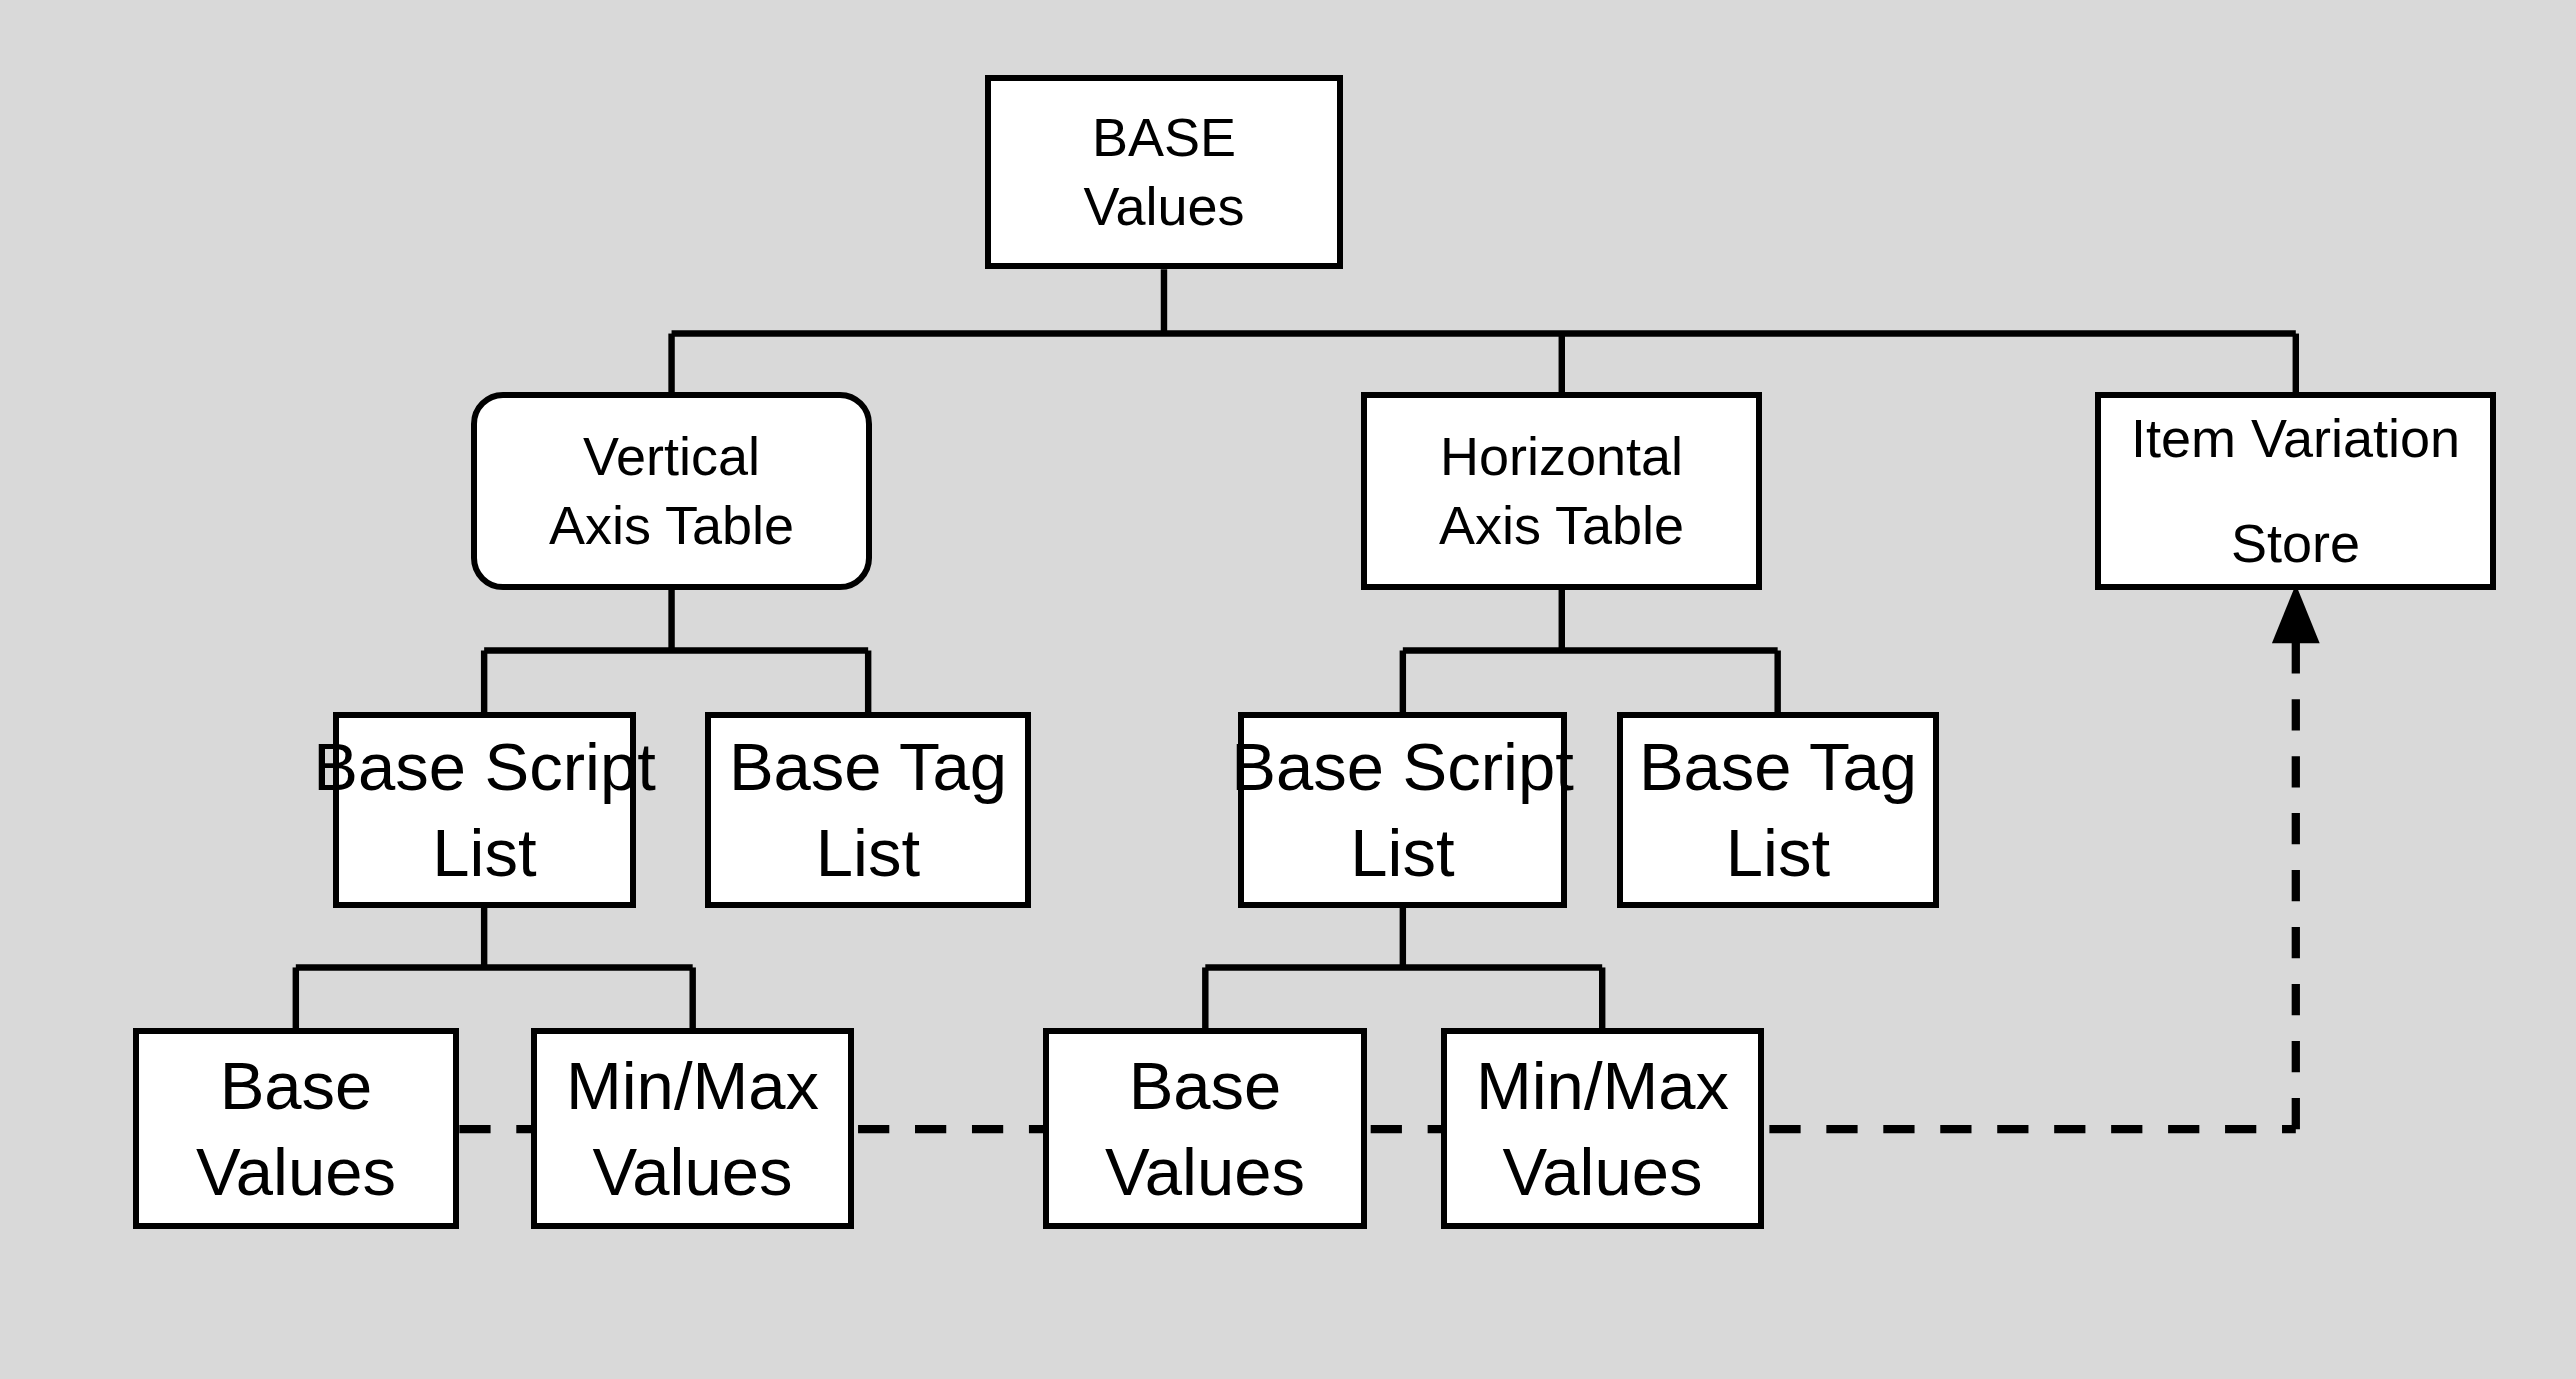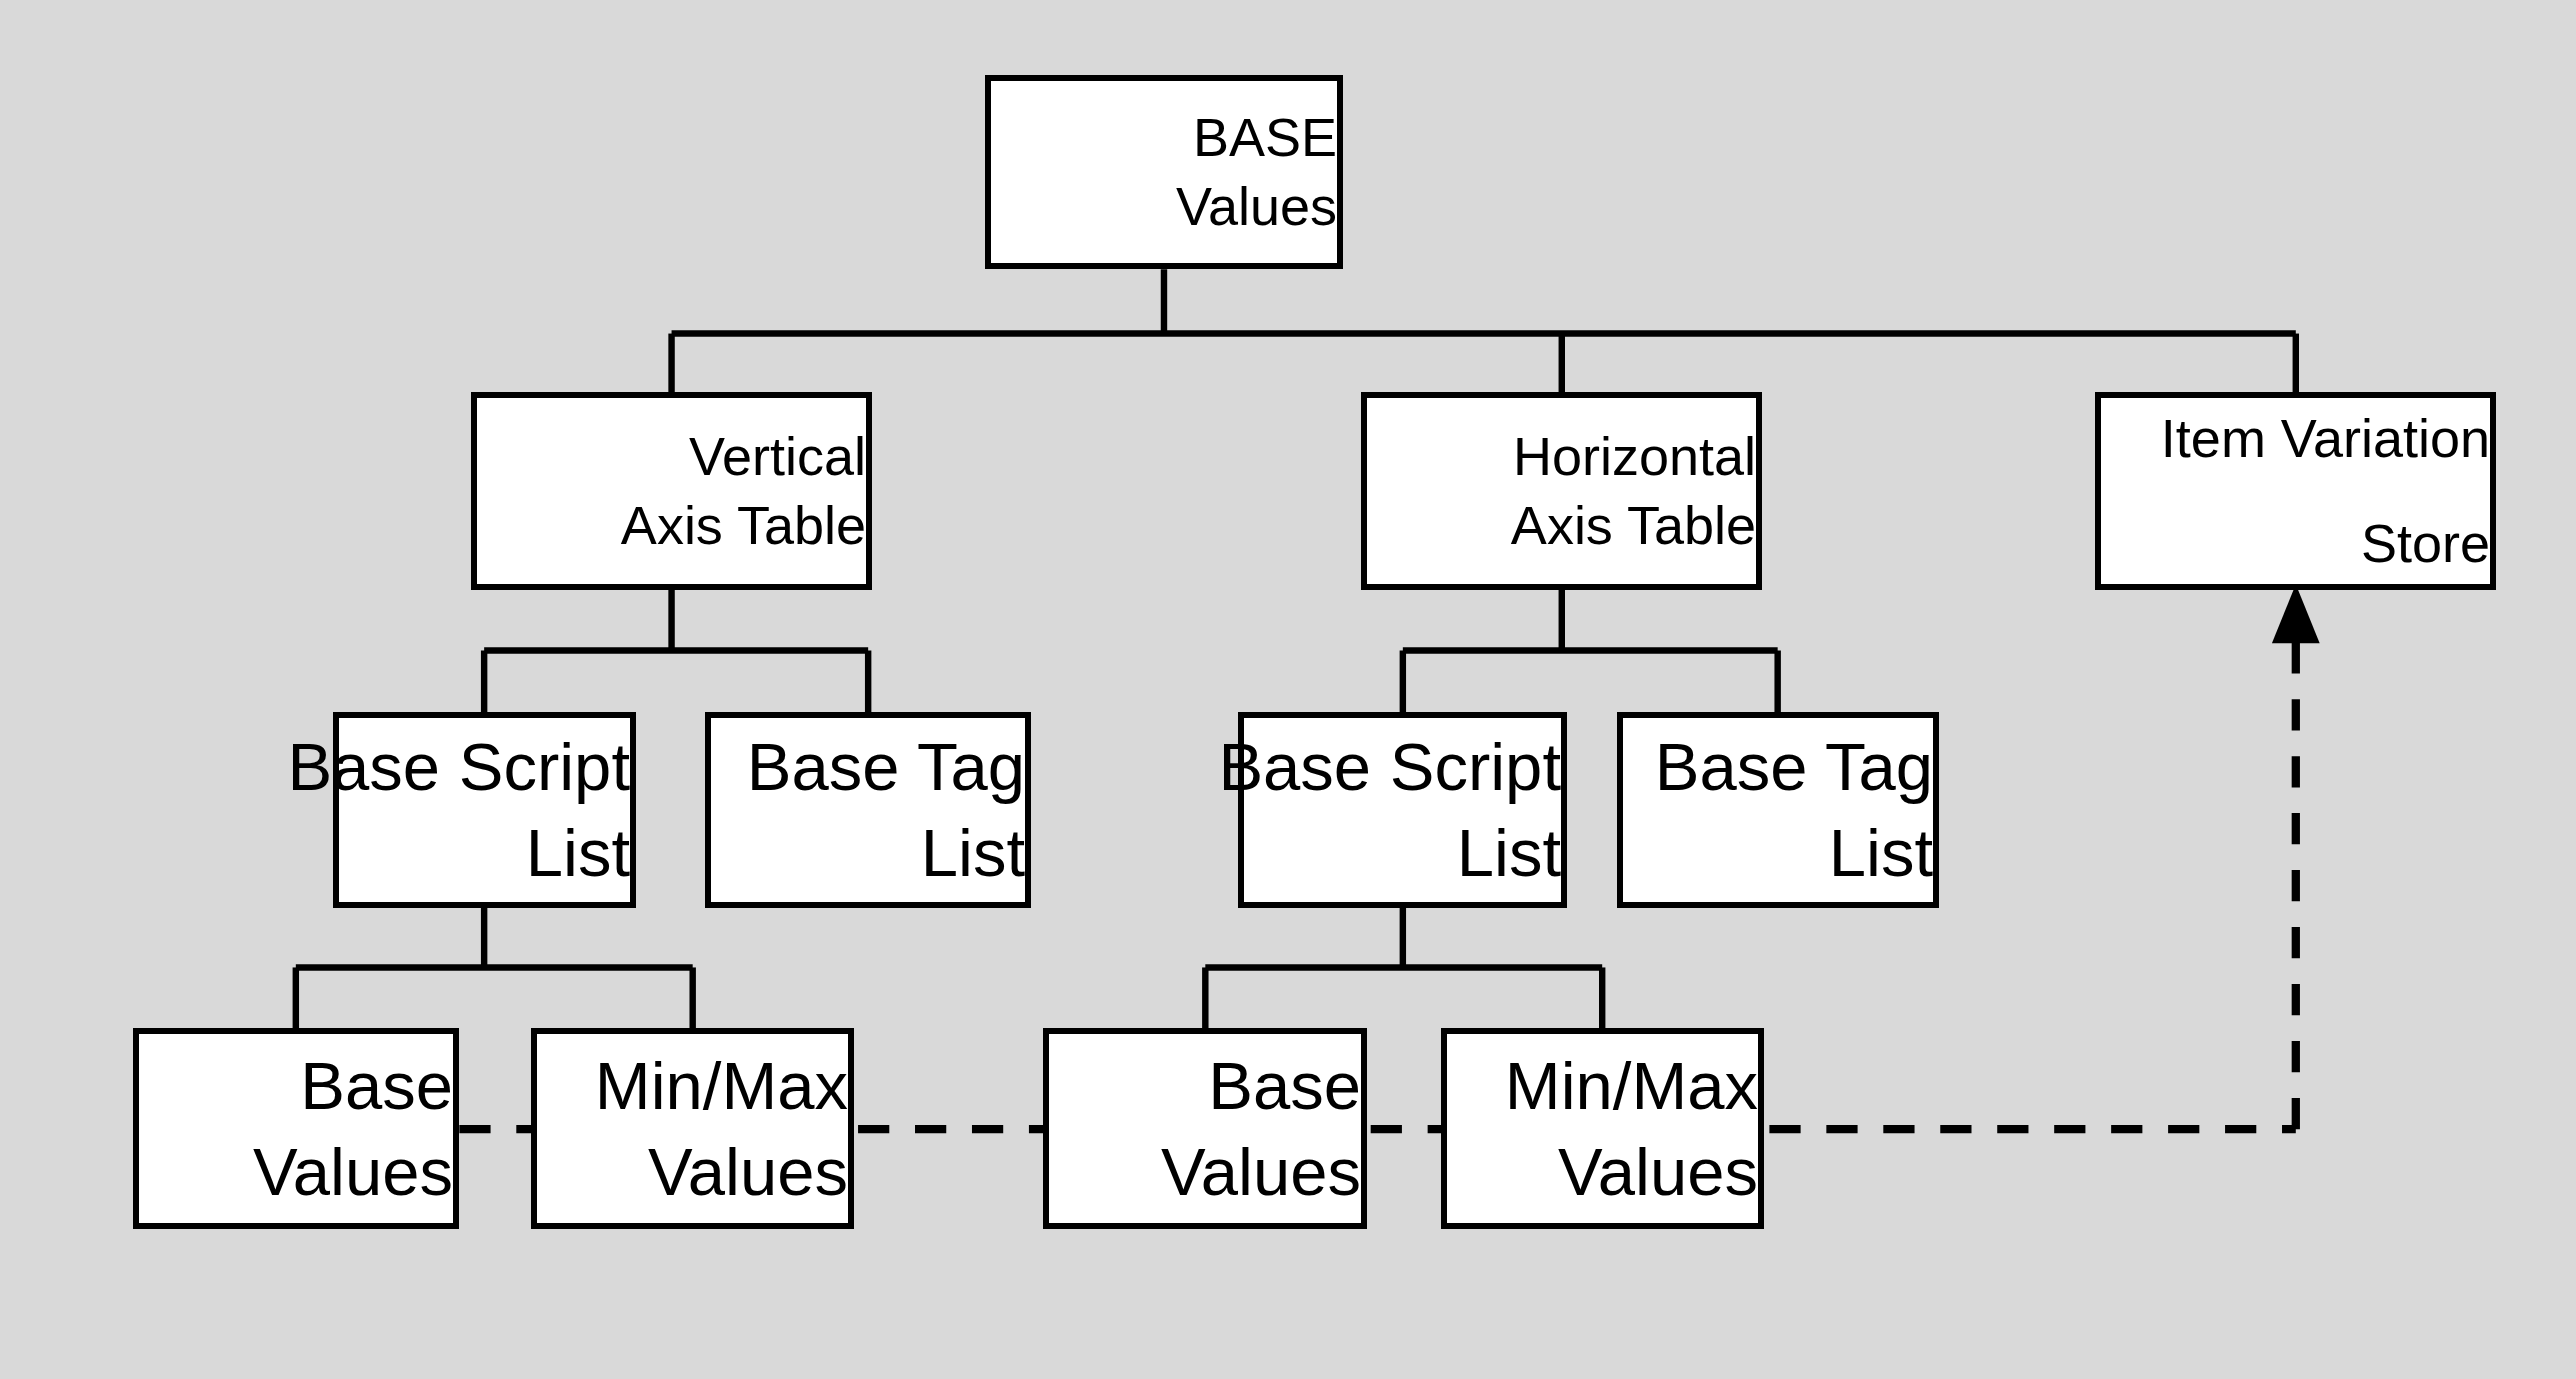--- a/index.html
+++ b/index.html
@@ -25,21 +25,21 @@
     height: 1380px;
     pointer-events: none;
   }
   .node {
     position: absolute;
     background: #ffffff;
     border: 6.4px solid #000000;
     box-sizing: border-box;
     display: flex;
     flex-direction: column;
-    align-items: flex-end;
+    align-items: center;
     justify-content: center;
     color: #000000;
     text-align: center;
     line-height: 1.28;
     z-index: 5;
   }
   .node .ln {
     display: block;
     white-space: nowrap;
   }
@@ -94,21 +94,21 @@
       <path d="M 2499 1229 L 2499 690"></path>
     </g>
     <polygon points="2499,636 2473,700 2525,700" fill="#000" stroke="none"></polygon>
   </svg>
 
   <div class="node f-lg" style="left:985px; top:75px; width:358px; height:194px;">
     <span class="ln">BASE</span>
     <span class="ln">Values</span>
   </div>
 
-  <div class="node f-lg" style="left:471px; top:392px; width:401px; height:198px;">
+  <div class="node f-lg" style="left:471px; top:392px; width:401px; height:198px;border-radius:32px;">
     <span class="ln">Vertical</span>
     <span class="ln">Axis Table</span>
   </div>
 
   <div class="node f-lg" style="left:1361px; top:392px; width:401px; height:198px;">
     <span class="ln">Horizontal</span>
     <span class="ln">Axis Table</span>
   </div>
 
   <div class="node f-lg" style="left:2095px; top:392px; width:401px; height:198px;gap:35px;">

